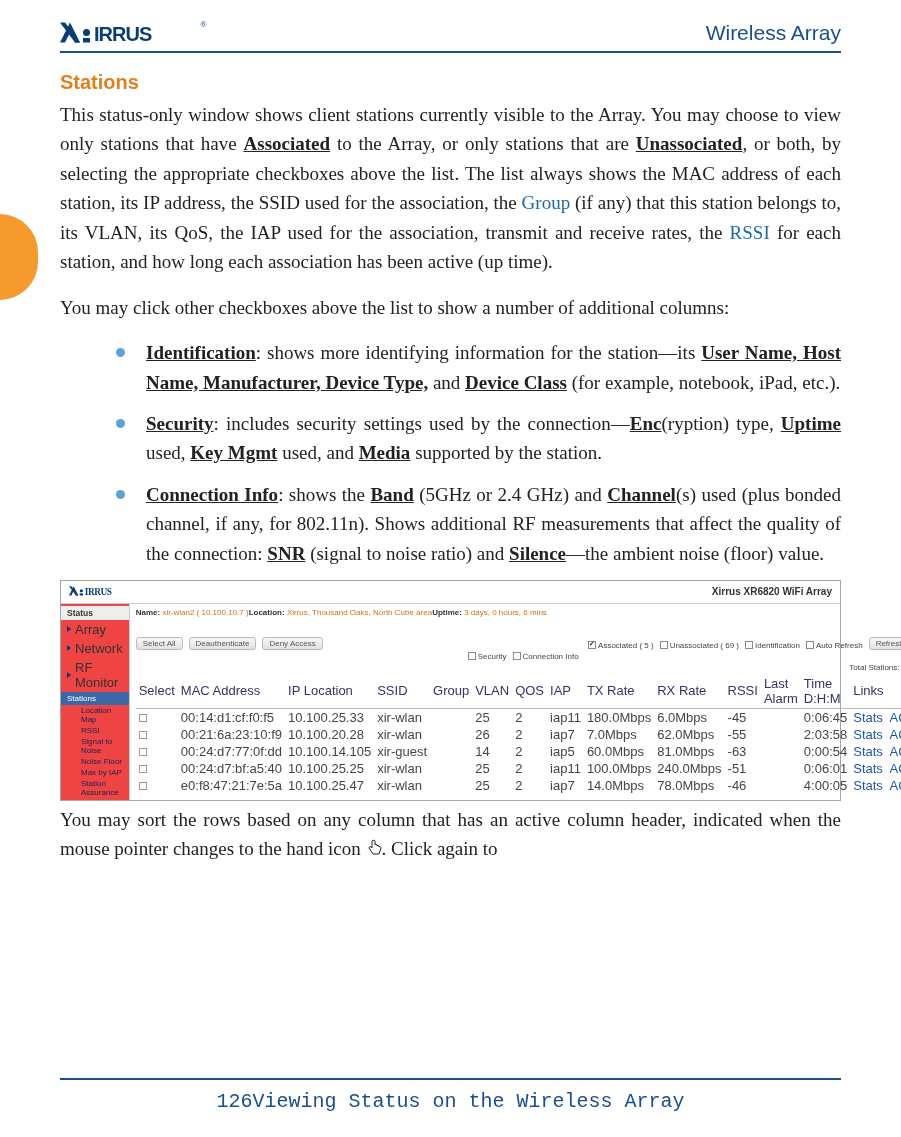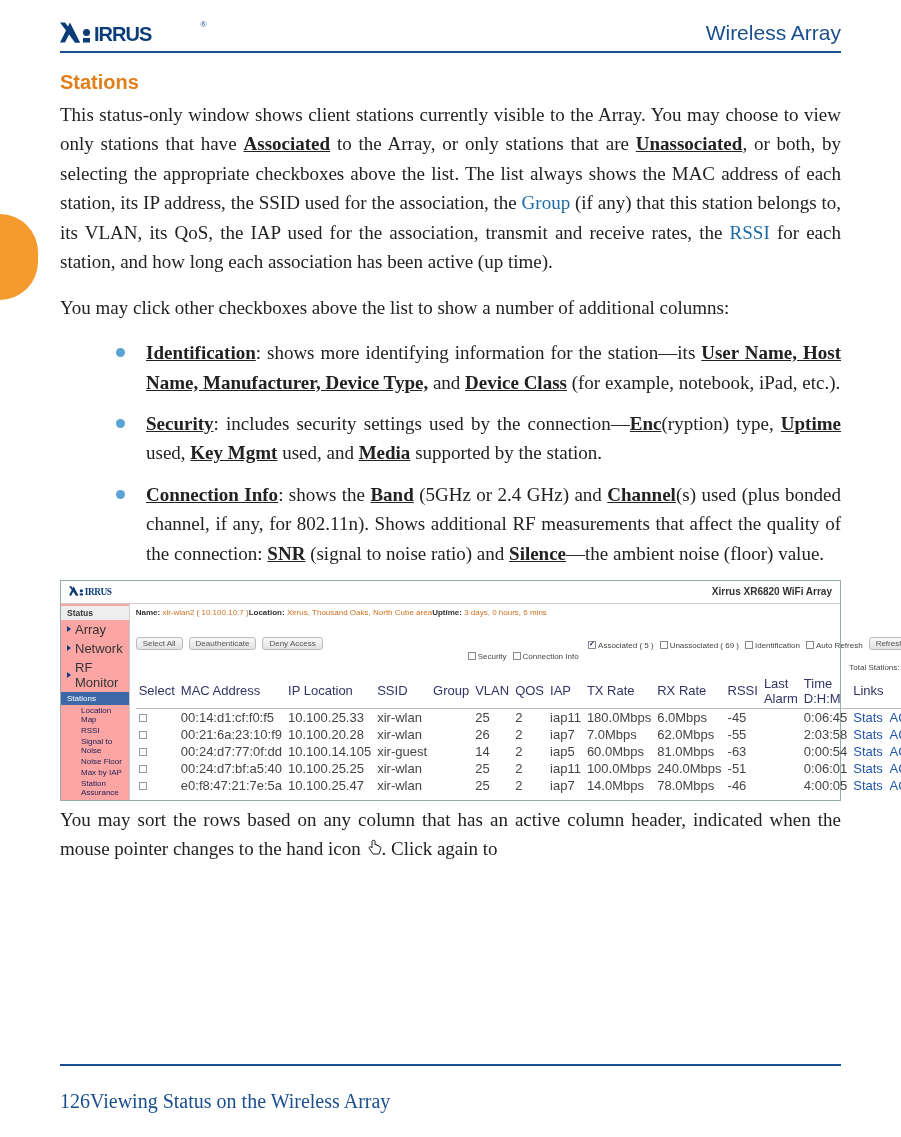--- a/index.html
+++ b/index.html
@@ -105,21 +105,21 @@
     align-items: center;
     padding: 4px 8px;
     border-bottom: 1px solid #ccc;
   }
   .shot-logo { width: 70px; }
   .shot-title { font-weight:700; font-size: 10px; color:#333; }
   .shot-body { display:flex; }
   .shot-side {
     width: 110px;
     border-right: 1px solid #ccc;
-    background: #fca5a5;
+    background: #ef4444;
     padding: 2px 0;
   }
   .shot-side .hdr {
     background:#eee;
     padding:2px 6px;
     font-size:8.5px;
     font-weight:700;
     color:#333;
   }
   .shot-side .exp {
@@ -163,24 +163,24 @@
   .shot-right { text-align:right; margin-bottom:2px;}
   table.shot-tbl { border-collapse:collapse; width:100%; font-size:13px;}
   table.shot-tbl th { border-bottom:1px solid #bbb; padding:2px 3px; font-weight:400; color:#336; text-align:left;}
   table.shot-tbl td { padding:1px 3px; color:#444; white-space:nowrap;}
   table.shot-tbl td .cbx{ width:8px;height:8px;border:1px solid #999;display:inline-block;}
   .shot-tbl .lnk{ color:#2255aa;}
   .bottombar {
     position:absolute;
     left:60px; right:60px; bottom:24px;
     border-top: 2px solid #1a4f8f;
-    padding-top:24px;
+    padding-top:10px;
     display:flex;
-    justify-content:flex-start;
-    font-family: Liberation Serif, serif;
+    justify-content:center;
+    font-family: Liberation Mono, monospace;
   }
   .pagenum { color:#1a4f8f; font-size:20px;}
   .footright { color:#1a4f8f; font-size:20px;}
   .hand-icon {
     display:inline-block;
     vertical-align:-2px;
   }
 </style>
 </head>
 <body>

